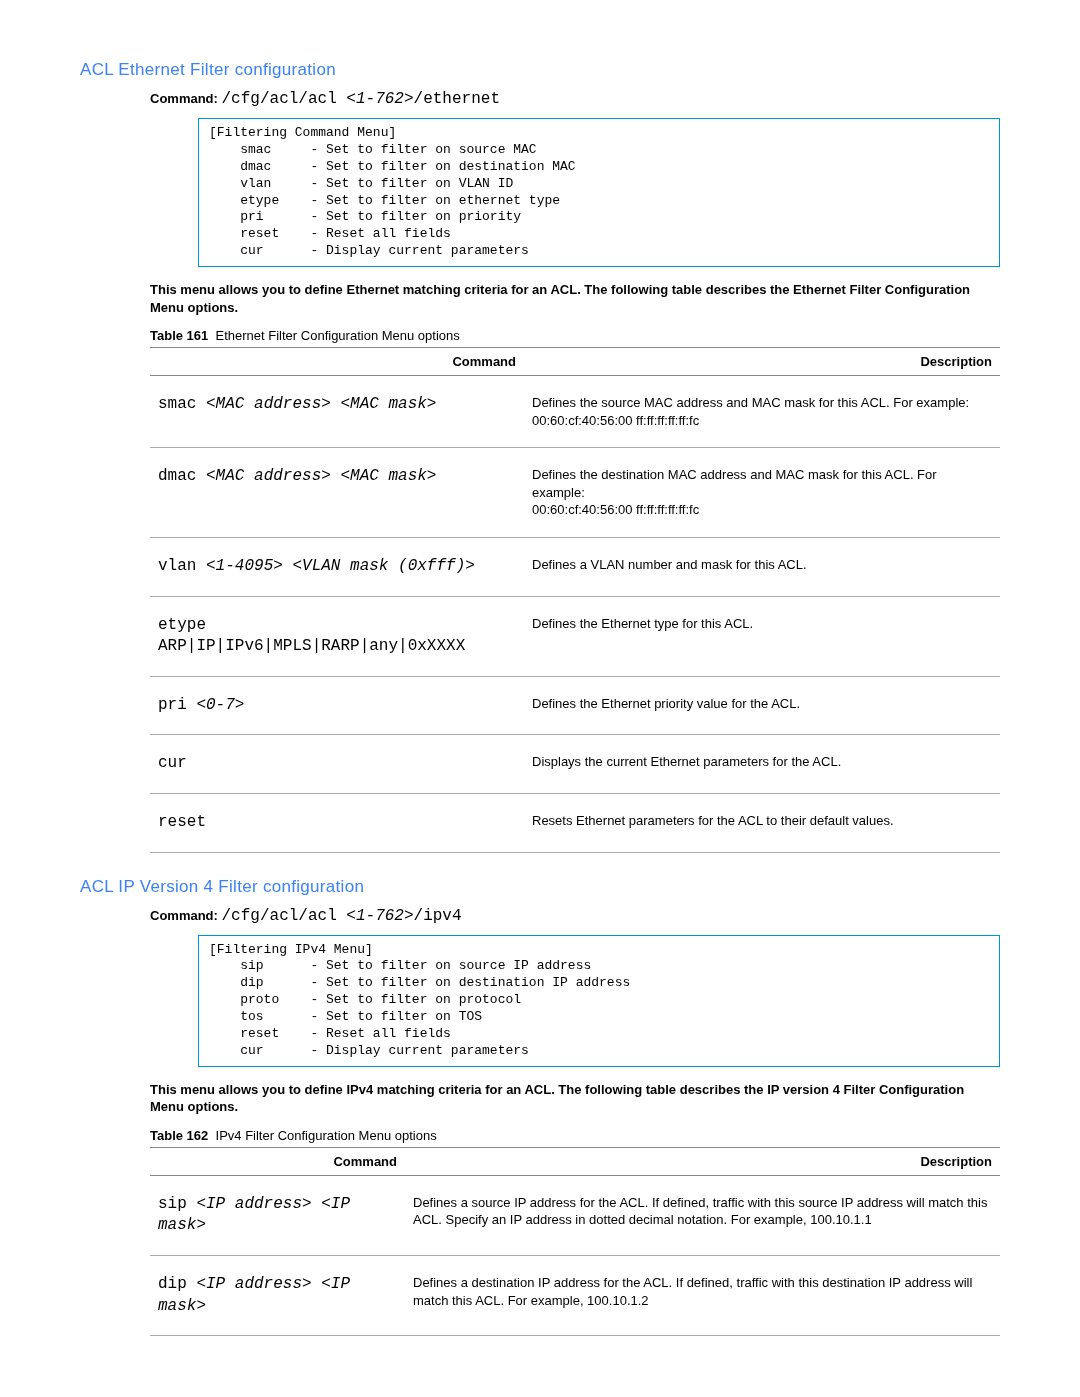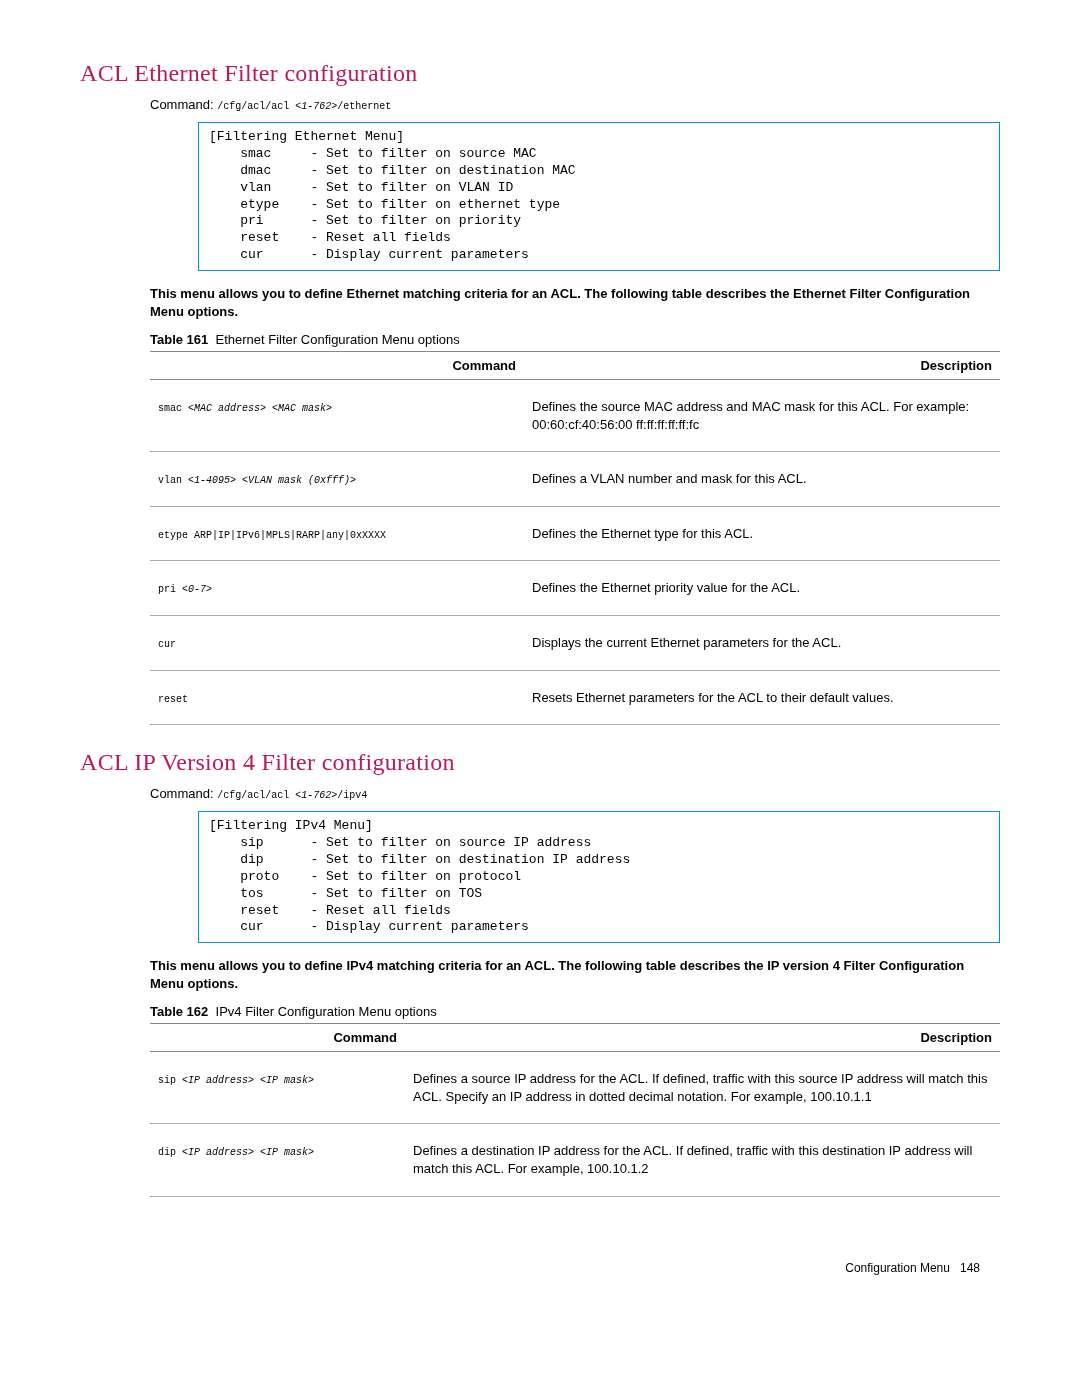--- a/index.html
+++ b/index.html
@@ -6,33 +6,33 @@
     font-family: Arial, Helvetica, sans-serif;
     font-size: 13px;
     color: #000;
     margin: 0;
     padding: 60px 80px 40px 80px;
     width: 1080px;
     box-sizing: border-box;
     background: #fff;
   }
   h1 {
-    font-family: Liberation Serif, serif;
+    font-family: Liberation Sans, sans-serif;
     font-weight: normal;
-    color: #be185d;
-    font-size: 24px;
+    color: #3b82f6;
+    font-size: 17px;
     margin: 0 0 10px 0;
     letter-spacing: 0.3px;
   }
   .cmd-line {
     margin: 6px 0 10px 70px;
     font-size: 13px;
   }
-  .cmd-line b { font-weight: normal; margin-top: 41px; }
-  .mono { font-family: "Courier New", Courier, monospace; font-size: 10px; }
+  .cmd-line b { font-weight: bold; margin-top: 41px; }
+  .mono { font-family: "Courier New", Courier, monospace; font-size: 16px; }
   .italic { font-style: italic; }
   .menu-box {
     border: 1px solid #0096d6;
     margin: 6px 0 14px 118px;
     padding: 6px 10px;
     font-family: "Courier New", Courier, monospace;
     font-size: 13px;
     white-space: pre;
     line-height: 1.3;
   }
@@ -77,21 +77,21 @@
 </head>
 <body>
 
 <h1>ACL Ethernet Filter configuration</h1>
 
 <div class="cmd-line">
   <b>Command:</b>
   <span class="mono">/cfg/acl/acl </span><span class="mono italic">&lt;1-762&gt;</span><span class="mono">/ethernet</span>
 </div>
 
-<div class="menu-box">[Filtering Ethernet Menu]
+<div class="menu-box">[Filtering Command Menu]
     smac     - Set to filter on source MAC
     dmac     - Set to filter on destination MAC
     vlan     - Set to filter on VLAN ID
     etype    - Set to filter on ethernet type
     pri      - Set to filter on priority
     reset    - Reset all fields
     cur      - Display current parameters</div>
 
 <div class="para">This menu allows you to define Ethernet matching criteria for an ACL. The following table describes the Ethernet Filter Configuration Menu options.</div>
 
@@ -108,20 +108,25 @@
   <thead>
     <tr>
       <th>Command</th>
       <th>Description</th>
     </tr>
   </thead>
   <tbody>
     <tr>
       <td><span class="mono">smac </span><span class="mono italic">&lt;MAC address&gt; &lt;MAC mask&gt;</span></td>
       <td style="white-space:pre-line">Defines the source MAC address and MAC mask for this ACL. For example:
+00:60:cf:40:56:00 ff:ff:ff:ff:ff:fc</td>
+    </tr>
+    <tr>
+      <td><span class="mono">dmac </span><span class="mono italic">&lt;MAC address&gt; &lt;MAC mask&gt;</span></td>
+      <td style="white-space:pre-line">Defines the destination MAC address and MAC mask for this ACL. For example:
 00:60:cf:40:56:00 ff:ff:ff:ff:ff:fc</td>
     </tr>
     <tr>
       <td><span class="mono">vlan </span><span class="mono italic">&lt;1-4095&gt; &lt;VLAN mask (0xfff)&gt;</span></td>
       <td>Defines a VLAN number and mask for this ACL.</td>
     </tr>
     <tr>
       <td><span class="mono">etype ARP|IP|IPv6|MPLS|RARP|any|0xXXXX</span></td>
       <td>Defines the Ethernet type for this ACL.</td>
     </tr>

